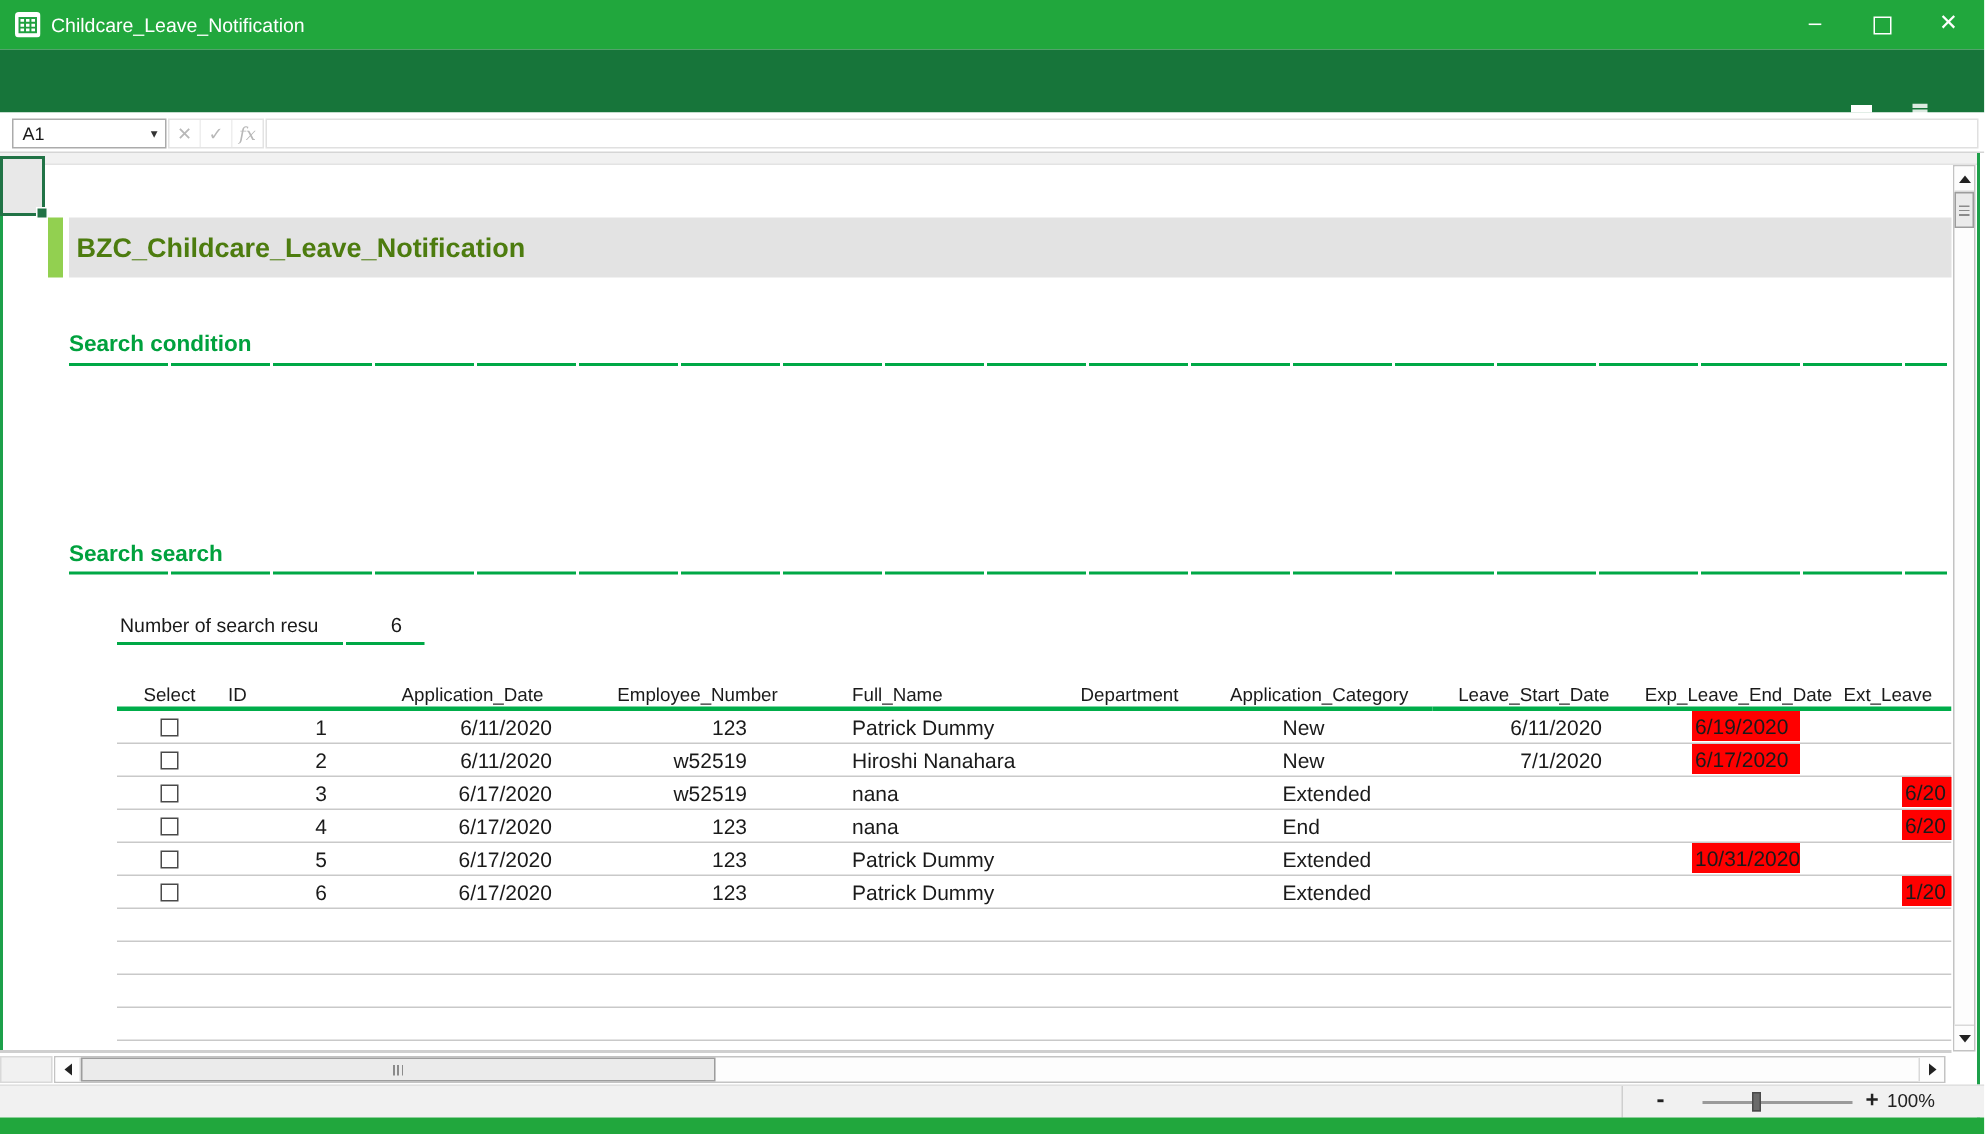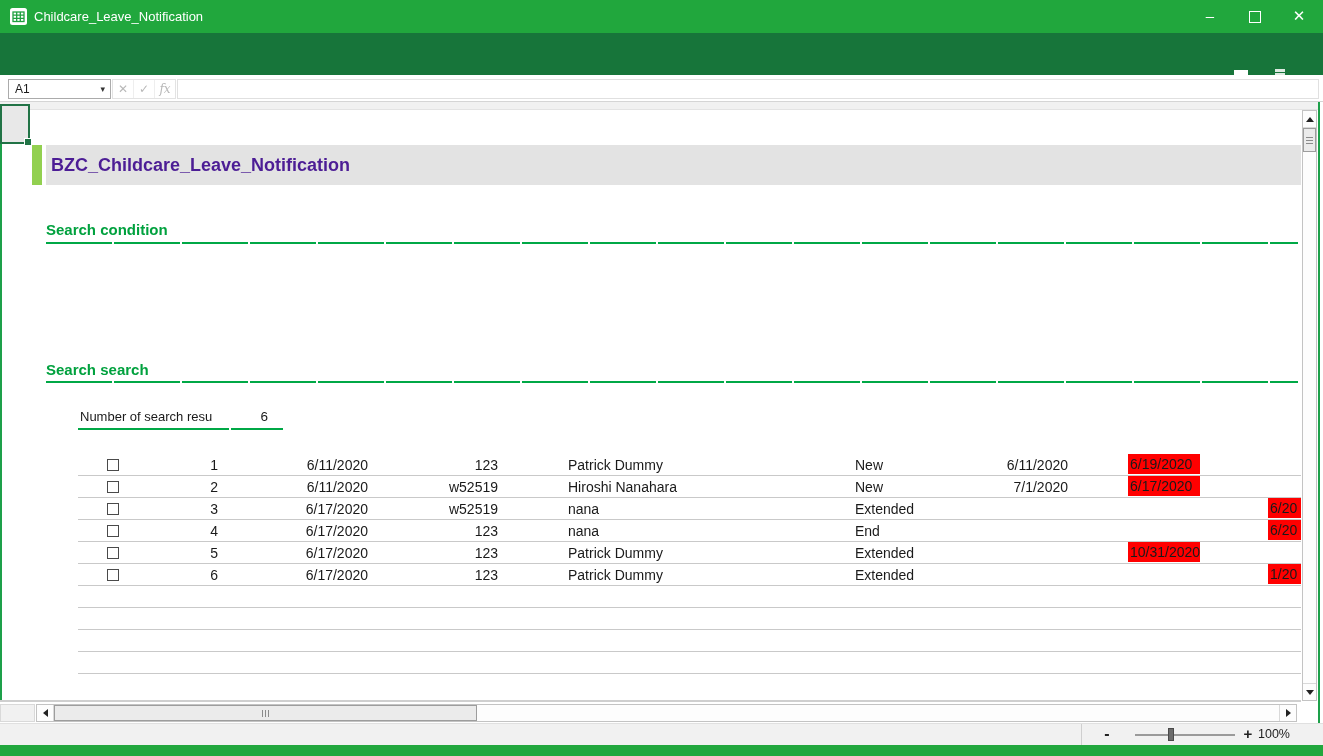--- a/index.html
+++ b/index.html
@@ -33,21 +33,21 @@
   
   .band{left:0;top:102px;width:1318px;height:8px;background:#f1f1f1;border-bottom:1px solid #e3e3e3;box-sizing:border-box;}
   .a1cell{left:0;top:104px;width:30px;height:40px;background:#e8e8e8;border:2px solid #217346;box-sizing:border-box;}
   .a1handle{position:absolute;right:-4px;bottom:-4px;width:6px;height:6px;background:#217346;border:1px solid #ffffff;}
   .edge-left{left:0;top:144px;width:2px;height:558px;background:#1da04a;}
   .edge-right{left:1318px;top:102px;width:2px;height:643px;background:#1da04a;}
 
   
   .accent{left:32px;top:145px;width:10px;height:40px;background:#92d050;}
   .banner{left:46px;top:145px;width:1255px;height:40px;background:#e3e3e3;}
-  .banner span{display:block;line-height:40px;padding-left:5px;font-size:18px;font-weight:bold;color:#4c1d95;}
+  .banner span{display:block;line-height:40px;padding-left:5px;font-size:18px;font-weight:bold;color:#4d7c0f;}
   .sect{font-size:15px;font-weight:bold;color:#00a13e;height:18px;line-height:18px;text-align:right;}
   .sect1{left:46px;top:221px;}
   .sect2{left:46px;top:361px;}
   .sect-line{height:2px;width:1252px;left:46px;
      background:repeating-linear-gradient(90deg,#00a846 0,#00a846 66px,transparent 66px,transparent 68px);}
   .line1{top:242px;} .line2{top:381px;}
   .cnt-label{left:80px;top:407px;width:150px;height:20px;line-height:20px;font-size:13px;overflow:hidden;white-space:nowrap;}
   .cnt-value{left:230px;top:407px;width:52px;height:20px;line-height:20px;font-size:13.5px;text-align:right;padding-right:14px;box-sizing:border-box;}
   .cnt-line{left:78px;top:428px;width:205px;height:2px;
      background:linear-gradient(90deg,#00a846 0 151px,transparent 151px 153px,#00a846 153px 100%);}
@@ -167,20 +167,32 @@
   <div class="abs sect sect1">Search condition</div>
   <div class="abs sect-line line1"></div>
   <div class="abs sect sect2">Search search</div>
   <div class="abs sect-line line2"></div>
 
   <div class="abs cnt-label">Number of search resu</div>
   <div class="abs cnt-value">6</div>
   <div class="abs cnt-line"></div>
 
   <div class="abs" id="results-table">
+    <div class="thead">
+        <div class="hcell a-c" style="width: 70px;">Select</div>
+        <div class="hcell pl4" style="width: 92px;">ID</div>
+        <div class="hcell a-c" style="width: 150px;">Application_Date</div>
+        <div class="hcell a-c" style="width: 150px;">Employee_Number</div>
+        <div class="hcell pl28" style="width: 162px;">Full_Name</div>
+        <div class="hcell a-c" style="width: 102px;">Department</div>
+        <div class="hcell a-c" style="width: 151px;">Application_Category</div>
+        <div class="hcell a-c" style="width: 135px;">Leave_Start_Date</div>
+        <div class="hcell a-c" style="width: 138px;">Exp_Leave_End_Date</div>
+        <div class="hcell pl1" style="width: 73px;">Ext_Leave</div>
+      </div>
     <div id="table-body">
         <div class="trow">
           <div class="cell a-c" style="width: 70px;">
             <span class="cbx"></span>
           </div>
           <div class="cell a-r pr22" style="width: 92px;">1</div>
           <div class="cell a-r pr22" style="width: 150px;">6/11/2020</div>
           <div class="cell a-r pr42" style="width: 150px;">123</div>
           <div class="cell pl28" style="width: 162px;">Patrick Dummy</div>
           <div class="cell a-c" style="width: 102px;"></div>

